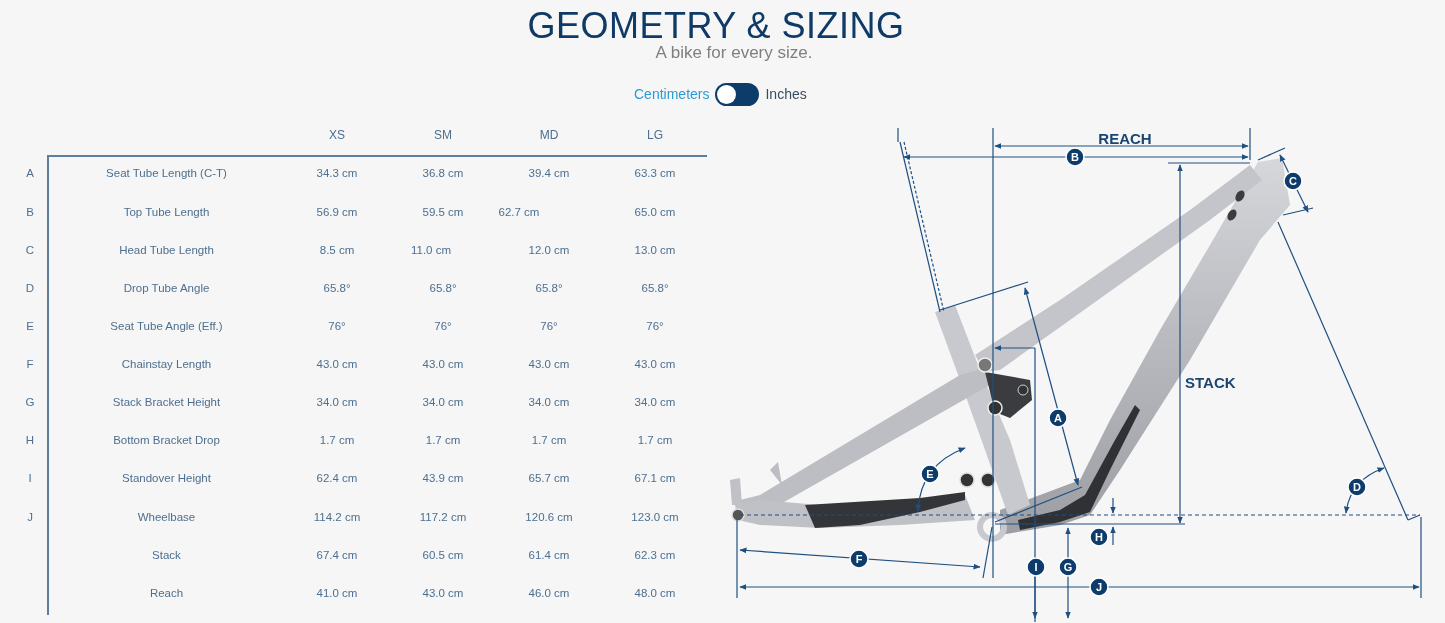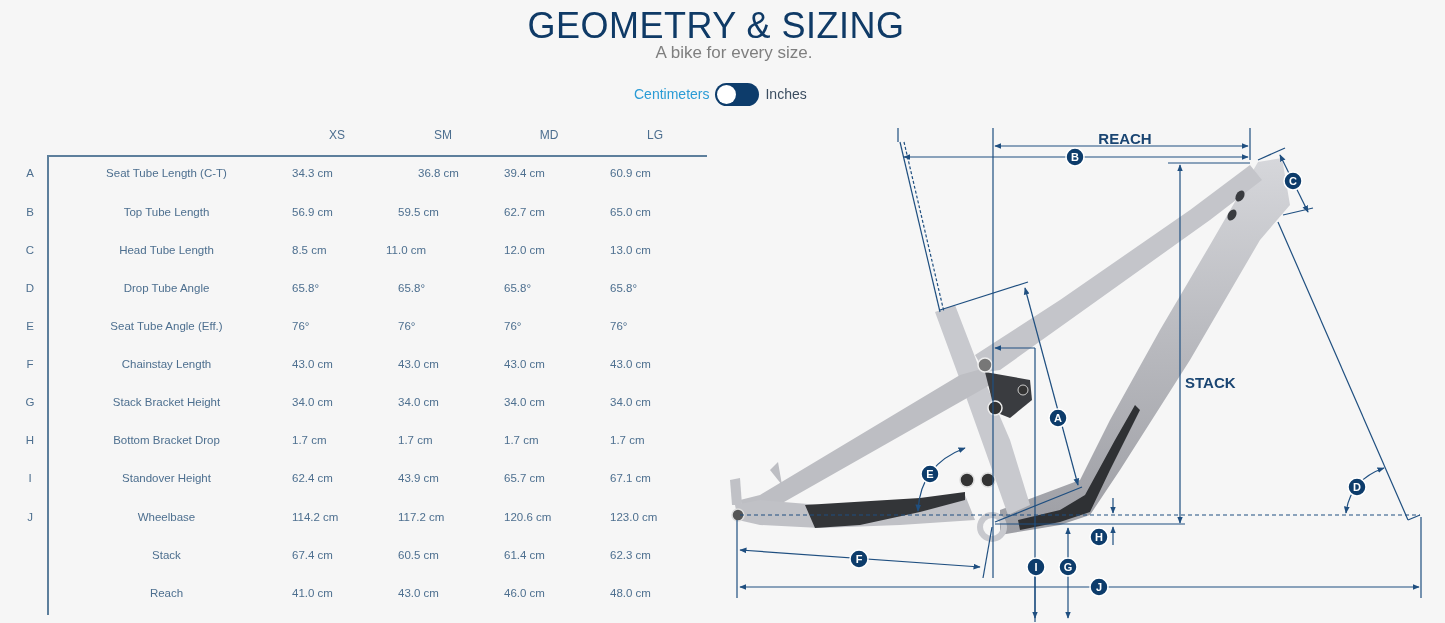--- a/index.html
+++ b/index.html
@@ -46,21 +46,21 @@
   .table-frame {
     position: absolute; left: 47px; top: 35px; width: 660px; height: 460px;
     border-top: 2px solid #5d7f9c; border-left: 2px solid #5d7f9c;
   }
   .row {
     position: absolute; left: 0; width: 710px; height: 20px;
     font-size: 11.5px; color: #4d6f8f;
   }
   .row .letter { position: absolute; left: 20px; width: 20px; text-align: center; }
   .row .label { position: absolute; left: 60px; width: 213px; text-align: center; }
-  .row .val { position: absolute; width: 90px; }
+  .row .val { position: absolute; width: 90px; text-align: center; }
 
   
   .diagram { position: absolute; left: 715px; top: 118px; width: 730px; height: 505px; }
   .diagram svg { width: 730px; height: 505px; display: block; }
 </style>
 </head>
 <body>
 
 <div class="title">GEOMETRY &amp; SIZING</div>
 <div class="subtitle">A bike for every size.</div>
@@ -77,30 +77,30 @@
   <div class="col-head" style="left:297px">XS</div>
   <div class="col-head" style="left:403px">SM</div>
   <div class="col-head" style="left:509px">MD</div>
   <div class="col-head" style="left:615px">LG</div>
   <div class="table-frame"></div>
 
   <div class="row" style="top:47px">
     <span class="letter">A</span>
     <span class="label">Seat Tube Length (C-T)</span>
     <span class="val" style="left:292px">34.3 cm</span>
-    <span class="val" style="left:418px">36.8 cm</span>
+    <span class="val" style="left:398px">36.8 cm</span>
     <span class="val" style="left:504px">39.4 cm</span>
-    <span class="val" style="left:610px">60.9 cm</span>
+    <span class="val" style="left:610px">63.3 cm</span>
   </div>
   <div class="row" style="top:86px">
     <span class="letter">B</span>
     <span class="label">Top Tube Length</span>
     <span class="val" style="left:292px">56.9 cm</span>
     <span class="val" style="left:398px">59.5 cm</span>
-    <span class="val" style="left:504px">62.7 cm</span>
+    <span class="val" style="left:474px">62.7 cm</span>
     <span class="val" style="left:610px">65.0 cm</span>
   </div>
   <div class="row" style="top:124px">
     <span class="letter">C</span>
     <span class="label">Head Tube Length</span>
     <span class="val" style="left:292px">8.5 cm</span>
     <span class="val" style="left:386px">11.0 cm</span>
     <span class="val" style="left:504px">12.0 cm</span>
     <span class="val" style="left:610px">13.0 cm</span>
   </div>

